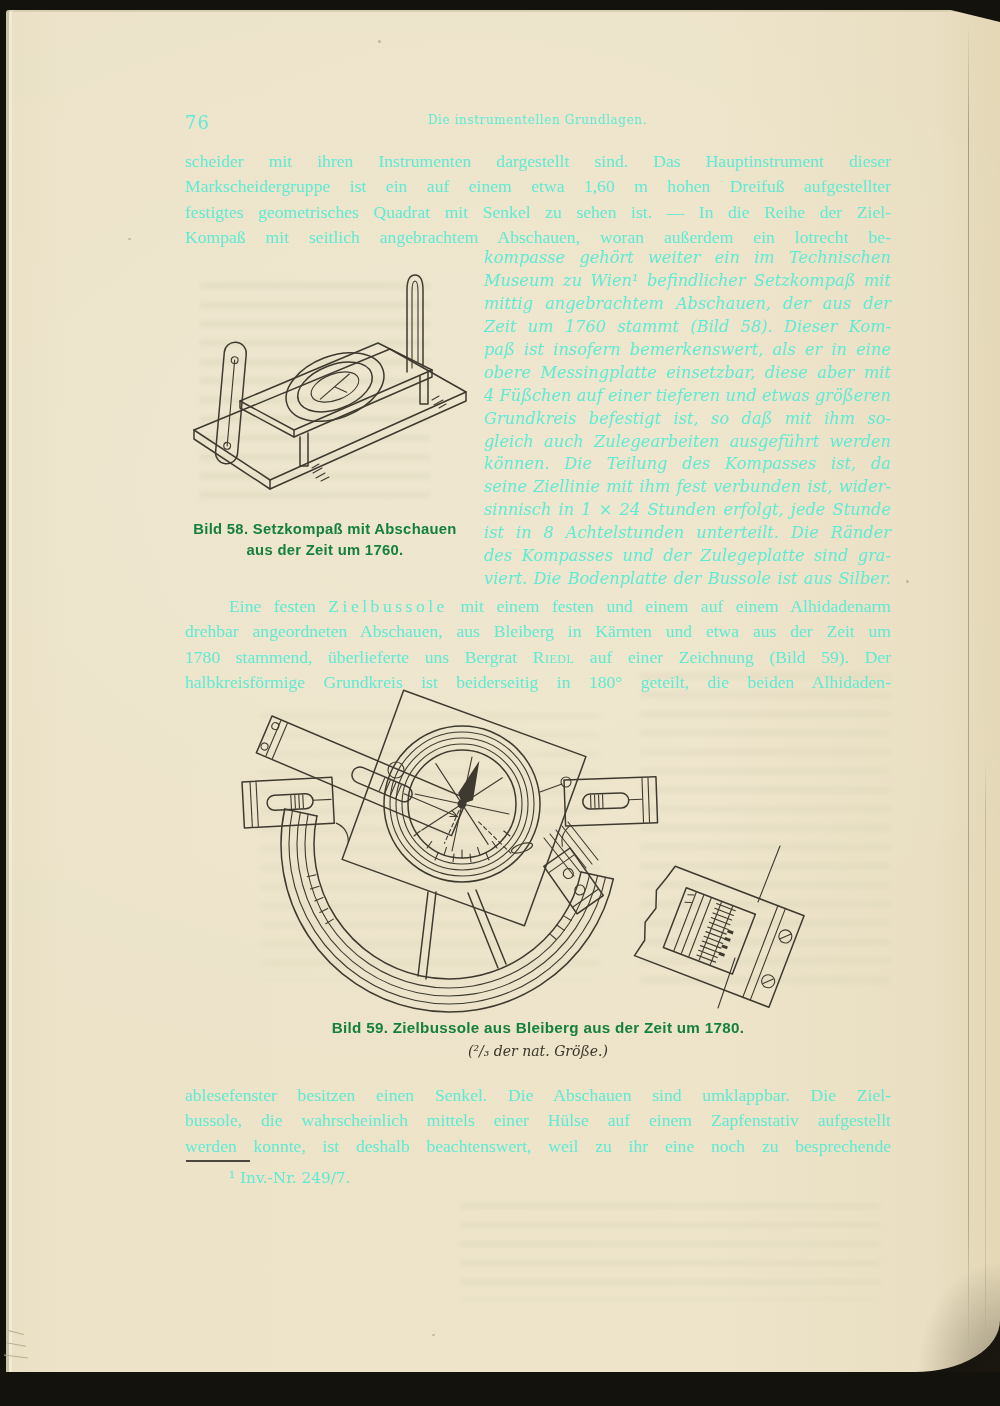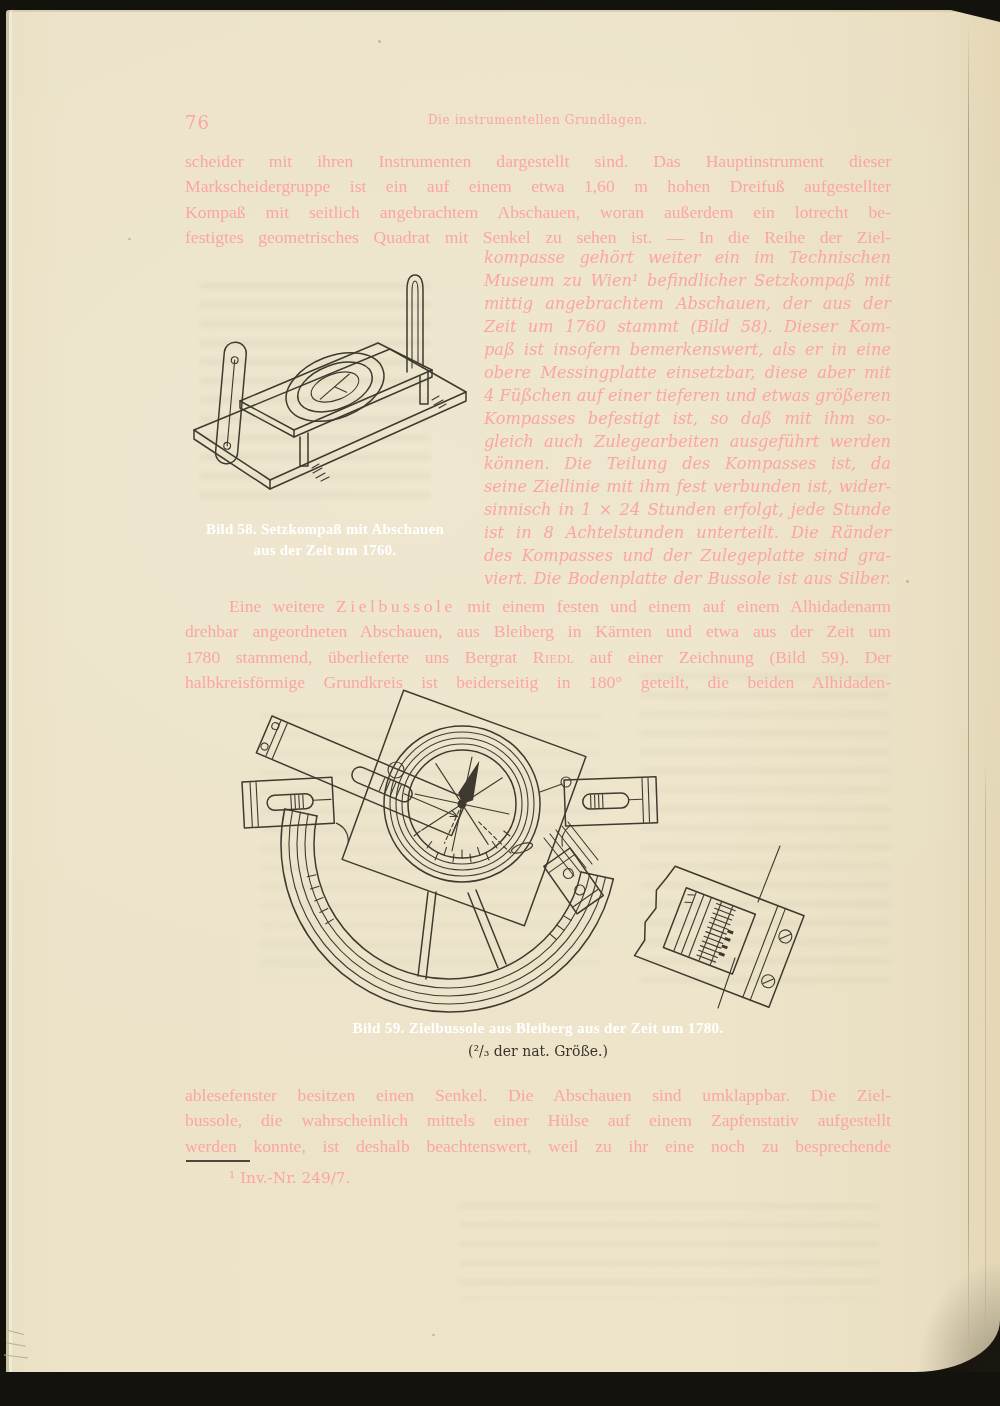--- a/index.html
+++ b/index.html
@@ -26,39 +26,39 @@
   #stack2{left:6px;top:1344px;width:20px;transform:rotate(10deg);}
   #stack3{left:4px;top:1356px;width:24px;transform:rotate(7deg);}
   #corner-shadow{position:absolute;right:0;bottom:34px;width:90px;height:120px;background:radial-gradient(ellipse at 100% 100%, rgba(40,34,22,.35), rgba(40,34,22,0) 65%);}
 
   
   .bleed{position:absolute;filter:blur(2px);opacity:.5;pointer-events:none;
     background:repeating-linear-gradient(180deg, rgba(130,150,115,0) 0 13px, rgba(130,150,115,.16) 13px 19px);}
   .speck{position:absolute;border-radius:50%;background:rgba(120,100,60,.35);filter:blur(.5px);}
 
   
-  .ink{color:#fca5a5;}
+  .ink{color:#5eead4;}
   #pageno{position:absolute;left:185px;top:112px;font-size:18px;letter-spacing:1px;}
   #runhead{position:absolute;left:185px;top:113px;width:705px;text-align:center;font-size:12px;letter-spacing:.6px;}
   .para{position:absolute;}
   .jline{text-align:justify;text-align-last:justify;}
   .bline{font-size:17.6px;line-height:25.3px;height:25.3px;overflow:visible;font-family:Liberation Serif, serif;}
   .cline{font-size:16.2px;line-height:22.95px;height:22.95px;font-style:italic;}
   #para1{left:185px;top:149px;width:706px;}
   #para2{left:484px;top:247px;width:407px;}
   #para3{left:185px;top:594px;width:706px;}
   #para4{left:185px;top:1083px;width:706px;}
   .indent{display:inline-block;width:44px;}
   .spaced{letter-spacing:3.5px;}
   .smallcaps{font-variant:small-caps;letter-spacing:.5px;}
 
-  .caption{font-family:Liberation Serif, serif;font-weight:700;color:#ffffff;letter-spacing:.3px;}
+  .caption{font-family:Liberation Sans, sans-serif;font-weight:700;color:#15803d;letter-spacing:.3px;}
   #cap58{position:absolute;left:168px;top:519px;width:314px;text-align:center;font-size:14.8px;line-height:21px;}
   #cap59{position:absolute;left:185px;top:1019px;width:706px;text-align:center;font-size:15.2px;}
-  #cap59sub{position:absolute;left:185px;top:1043px;width:706px;text-align:center;font-size:14px;color:#3a352a;}
+  #cap59sub{position:absolute;left:185px;top:1043px;width:706px;text-align:center;font-style:italic;font-size:14px;color:#3a352a;}
 
   #footrule{position:absolute;left:186px;top:1160px;width:64px;height:2px;background:#4c473a;}
   #footnote{position:absolute;left:229px;top:1169px;font-size:15.3px;}
 
   svg{position:absolute;overflow:visible;}
   .ln{fill:none;stroke:#3e3a2f;stroke-width:1.5;stroke-linecap:round;stroke-linejoin:round;}
   .thin{stroke-width:1.1;}
   .dk{fill:#3e3a2f;stroke:none;}
 </style>
 </head>
@@ -75,33 +75,33 @@
   <div class="speck" style="left:128px;top:238px;width:3px;height:2px;"></div>
   <div class="speck" style="left:906px;top:580px;width:3px;height:3px;"></div>
   <div class="speck" style="left:432px;top:1334px;width:3px;height:2px;"></div>
 
   <div id="pageno" class="ink">76</div>
   <div id="runhead" class="ink">Die instrumentellen Grundlagen.</div>
 
   <div id="para1" class="para ink">
       <div class="bline jline">scheider mit ihren Instrumenten dargestellt sind.  Das Hauptinstrument dieser</div>
       <div class="bline jline">Markscheidergruppe ist ein auf einem etwa 1,60 m hohen Dreifuß aufgestellter</div>
+      <div class="bline jline">festigtes geometrisches Quadrat mit Senkel zu sehen ist. — In die Reihe der Ziel-</div>
       <div class="bline jline">Kompaß mit seitlich angebrachtem Abschauen, woran außerdem ein lotrecht be-</div>
-      <div class="bline jline">festigtes geometrisches Quadrat mit Senkel zu sehen ist. — In die Reihe der Ziel-</div>
     </div>
 
   <div id="para2" class="para ink">
       <div class="cline jline">kompasse gehört weiter ein im Technischen</div>
       <div class="cline jline">Museum zu Wien¹ befindlicher Setzkompaß mit</div>
       <div class="cline jline">mittig angebrachtem Abschauen, der aus der</div>
       <div class="cline jline">Zeit um 1760 stammt (Bild 58).  Dieser Kom-</div>
       <div class="cline jline">paß ist insofern bemerkenswert, als er in eine</div>
       <div class="cline jline">obere Messingplatte einsetzbar, diese aber mit</div>
       <div class="cline jline">4 Füßchen auf einer tieferen und etwas größeren</div>
-      <div class="cline jline">Kompasses befestigt ist, so daß mit ihm so-</div>
+      <div class="cline jline">Grundkreis befestigt ist, so daß mit ihm so-</div>
       <div class="cline jline">gleich auch Zulegearbeiten ausgeführt werden</div>
       <div class="cline jline">können.  Die Teilung des Kompasses ist, da</div>
       <div class="cline jline">seine Ziellinie mit ihm fest verbunden ist, wider-</div>
       <div class="cline jline">sinnisch in 1 × 24 Stunden erfolgt, jede Stunde</div>
       <div class="cline jline">ist in 8 Achtelstunden unterteilt.  Die Ränder</div>
       <div class="cline jline">des Kompasses und der Zulegeplatte sind gra-</div>
       <div class="cline jline">viert.  Die Bodenplatte der Bussole ist aus Silber.</div>
     </div>
 
   <svg style="left:182px;top:252px;" width="296" height="262" viewBox="0 0 296 262">
@@ -136,21 +136,21 @@
       <path class="ln thin" d="M230,116 L230,40 Q230,29 233,29 Q236,29 236,40 L236,110"></path>
     </g>
   </svg>
 
   <div id="cap58" class="caption">
     <div>Bild 58. Setzkompaß mit Abschauen</div>
     <div>aus der Zeit um 1760.</div>
   </div>
 
   <div id="para3" class="para ink">
-    <div class="bline jline"><span class="indent"></span><span>Eine weitere </span><span class="spaced">Zielbussole</span><span> mit einem festen und einem auf einem Alhidadenarm</span></div>
+    <div class="bline jline"><span class="indent"></span><span>Eine festen </span><span class="spaced">Zielbussole</span><span> mit einem festen und einem auf einem Alhidadenarm</span></div>
     <div class="bline jline">drehbar angeordneten Abschauen, aus Bleiberg in Kärnten und etwa aus der Zeit um</div>
     <div class="bline jline"><span>1780 stammend, überlieferte uns Bergrat </span><span class="smallcaps">Riedl</span><span> auf einer Zeichnung (Bild 59).  Der</span></div>
     <div class="bline jline">halbkreisförmige Grundkreis ist beiderseitig in 180° geteilt, die beiden Alhidaden-</div>
   </div>
 
   <svg style="left:212px;top:696px;" width="712" height="320" viewBox="0 0 712 320">
 
     <g transform="translate(237,148) rotate(12)">
       <path class="ln" d="M-168,0 A168,168 0 0 0 168,0"></path>
       <path class="ln thin" d="M-160,0 A160,160 0 0 0 160,0"></path>

